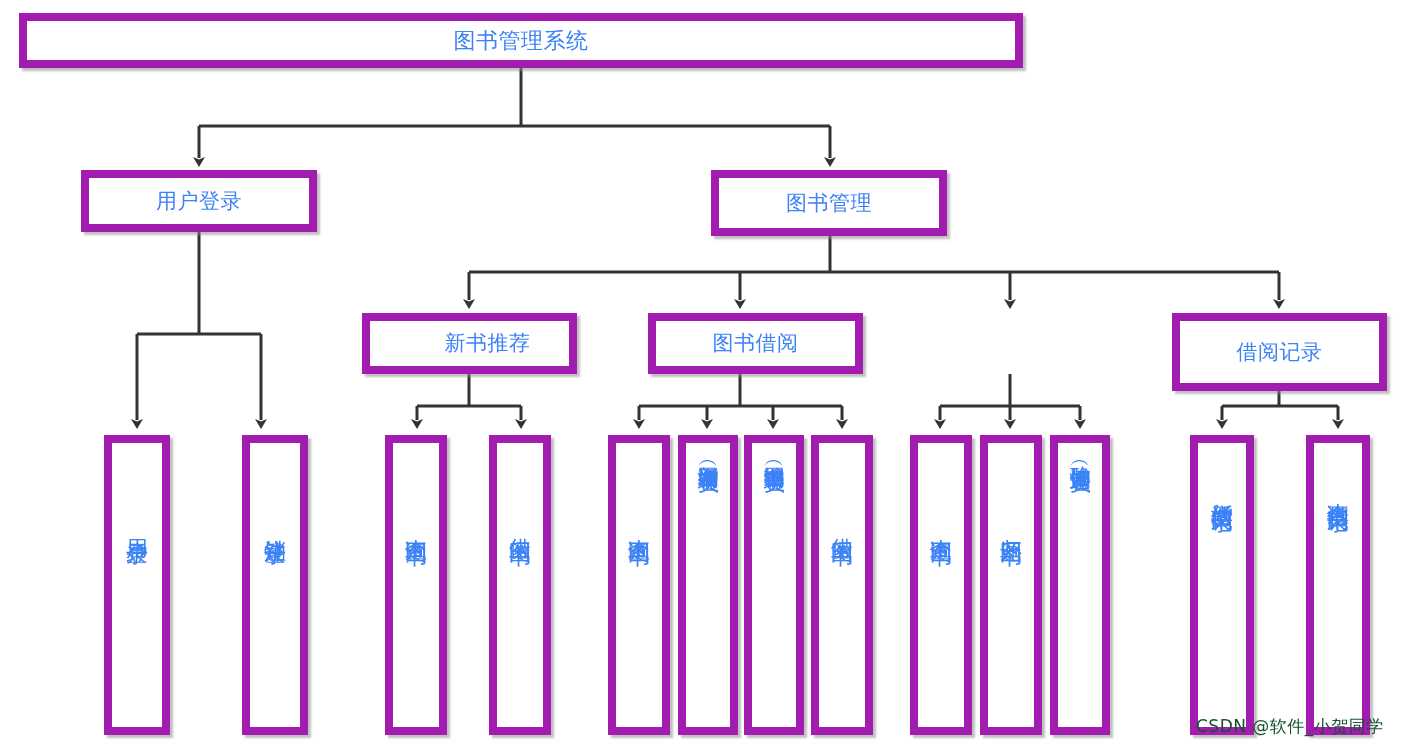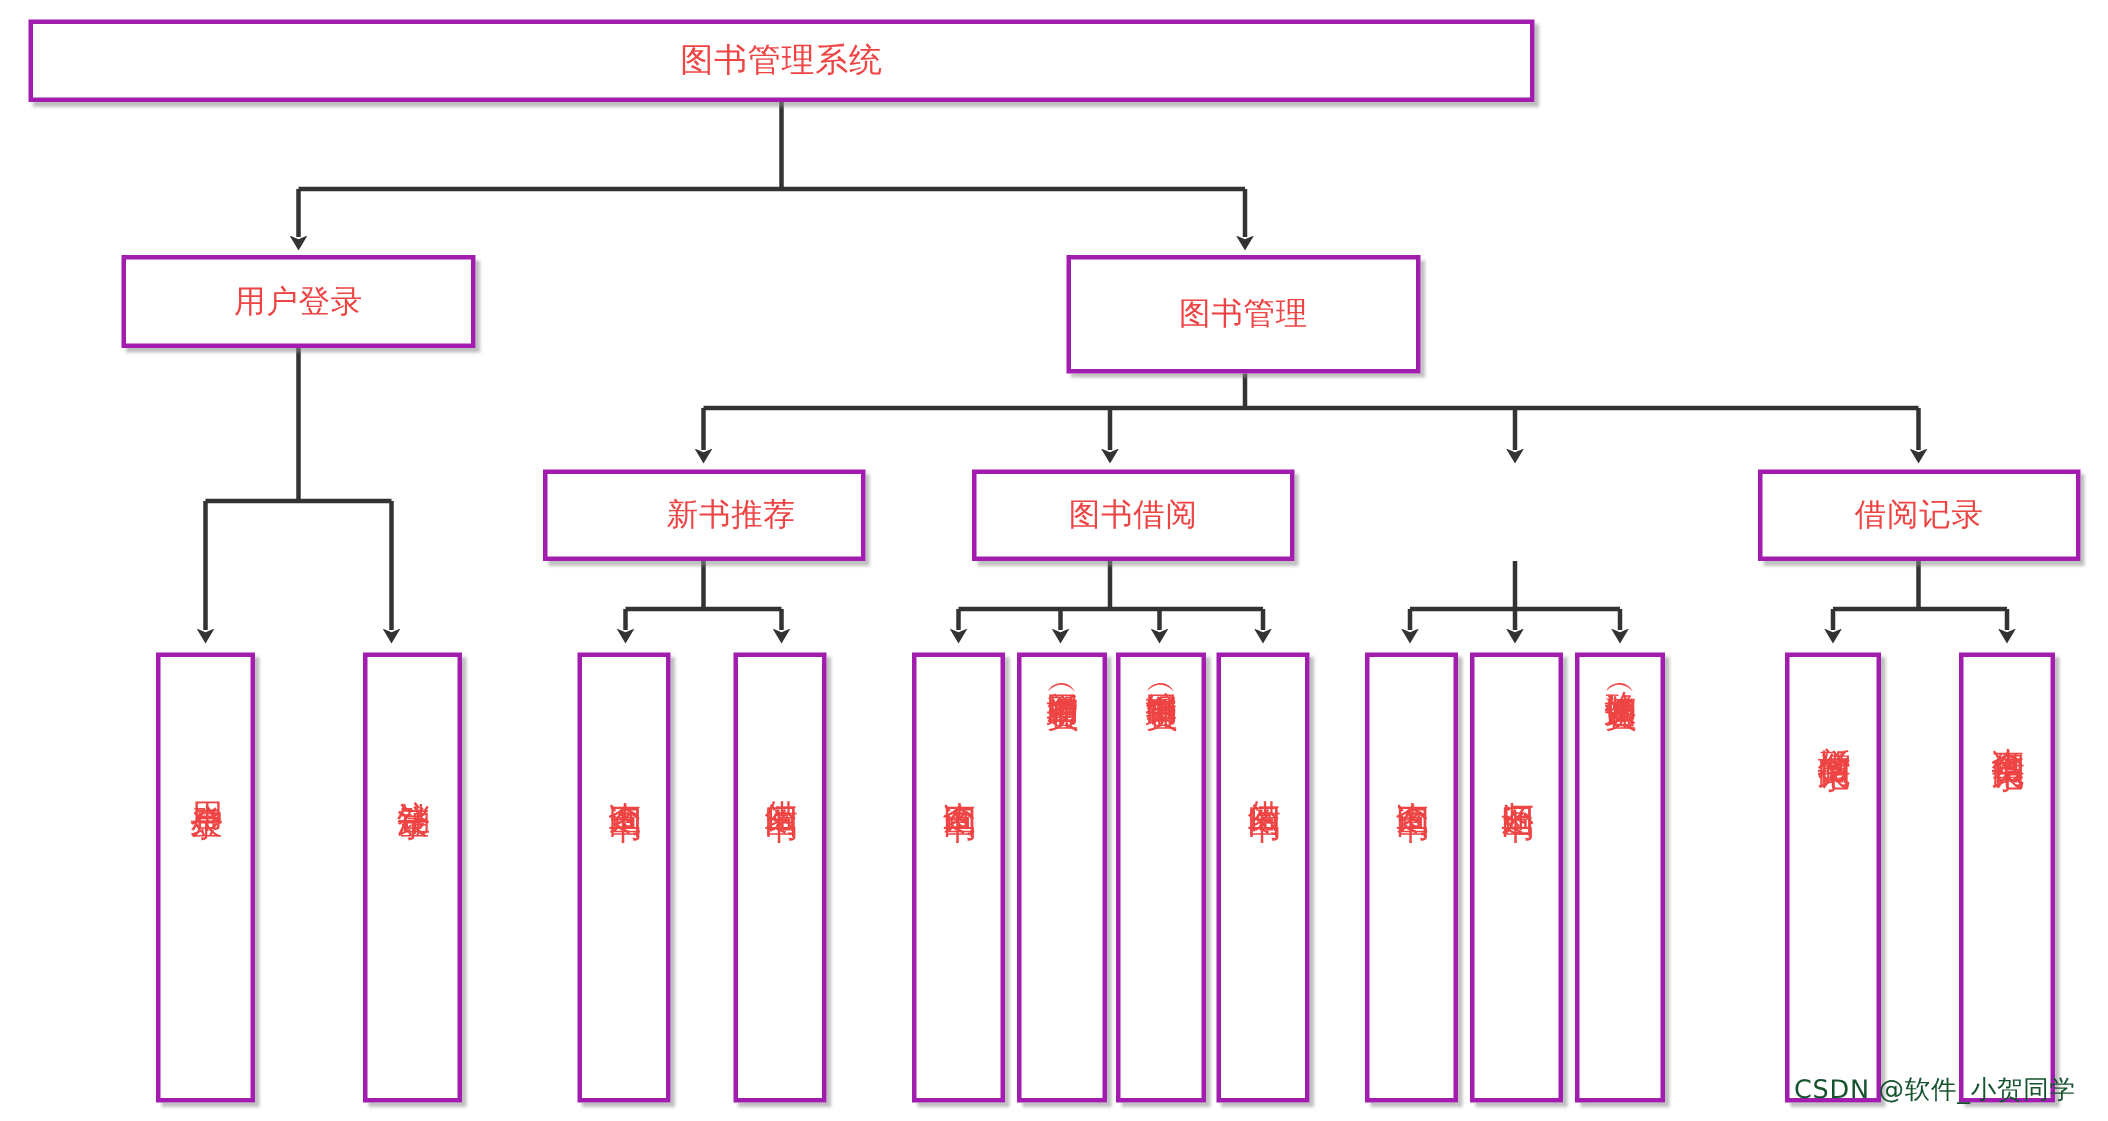--- a/index.html
+++ b/index.html
@@ -22,26 +22,26 @@
     left: 0;
     top: 0;
     width: 1405px;
     height: 747px;
     pointer-events: none;
   }
   .node {
     position: absolute;
     box-sizing: border-box;
     background: #ffffff;
-    border: 3px solid #a21caf;
+    border: 8px solid #a21caf;
     box-shadow: 3px 3px 2px rgba(140,140,140,0.55);
     display: flex;
     align-items: center;
     justify-content: center;
-    color: #ef4444;
+    color: #3b82f6;
   }
   .node .label {
     display: block;
     text-align: center;
     line-height: 1.15;
     white-space: nowrap;
   }
   .node.horiz .label {
     font-size: 21px;
     letter-spacing: 0.5px;
@@ -133,31 +133,31 @@
     </g>
   </svg>
 
   <div class="node root horiz" style="left:19px; top:13px; width:1004px; height:55px;">
     <span class="label">图书管理系统</span>
   </div>
 
   <div class="node horiz" style="left:81px; top:170px; width:236px; height:62px;">
     <span class="label">用户登录</span>
   </div>
-  <div class="node horiz" style="left:711px; top:170px; width:236px; height:79px;">
+  <div class="node horiz" style="left:711px; top:170px; width:236px; height:66px;">
     <span class="label">图书管理</span>
   </div>
 
   <div class="node horiz" style="left:362px; top:313px; width:215px; height:61px;padding-left:36px;">
     <span class="label">新书推荐</span>
   </div>
   <div class="node horiz" style="left:632px; top:313px; width:215px; height:61px;margin-left:16px;">
     <span class="label">图书借阅</span>
   </div>
-  <div class="node horiz" style="left:1172px; top:313px; width:215px; height:61px;">
+  <div class="node horiz" style="left:1172px; top:313px; width:215px; height:78px;">
     <span class="label">借阅记录</span>
   </div>
 
   <div class="node vert" style="left:104px; top:435px; width:66px; height:300px; padding-top:78px;">
     <span class="label">用户登录</span>
   </div>
   <div class="node vert" style="left:242px; top:435px; width:66px; height:300px; padding-top:78px;">
     <span class="label">注销登录</span>
   </div>
 

